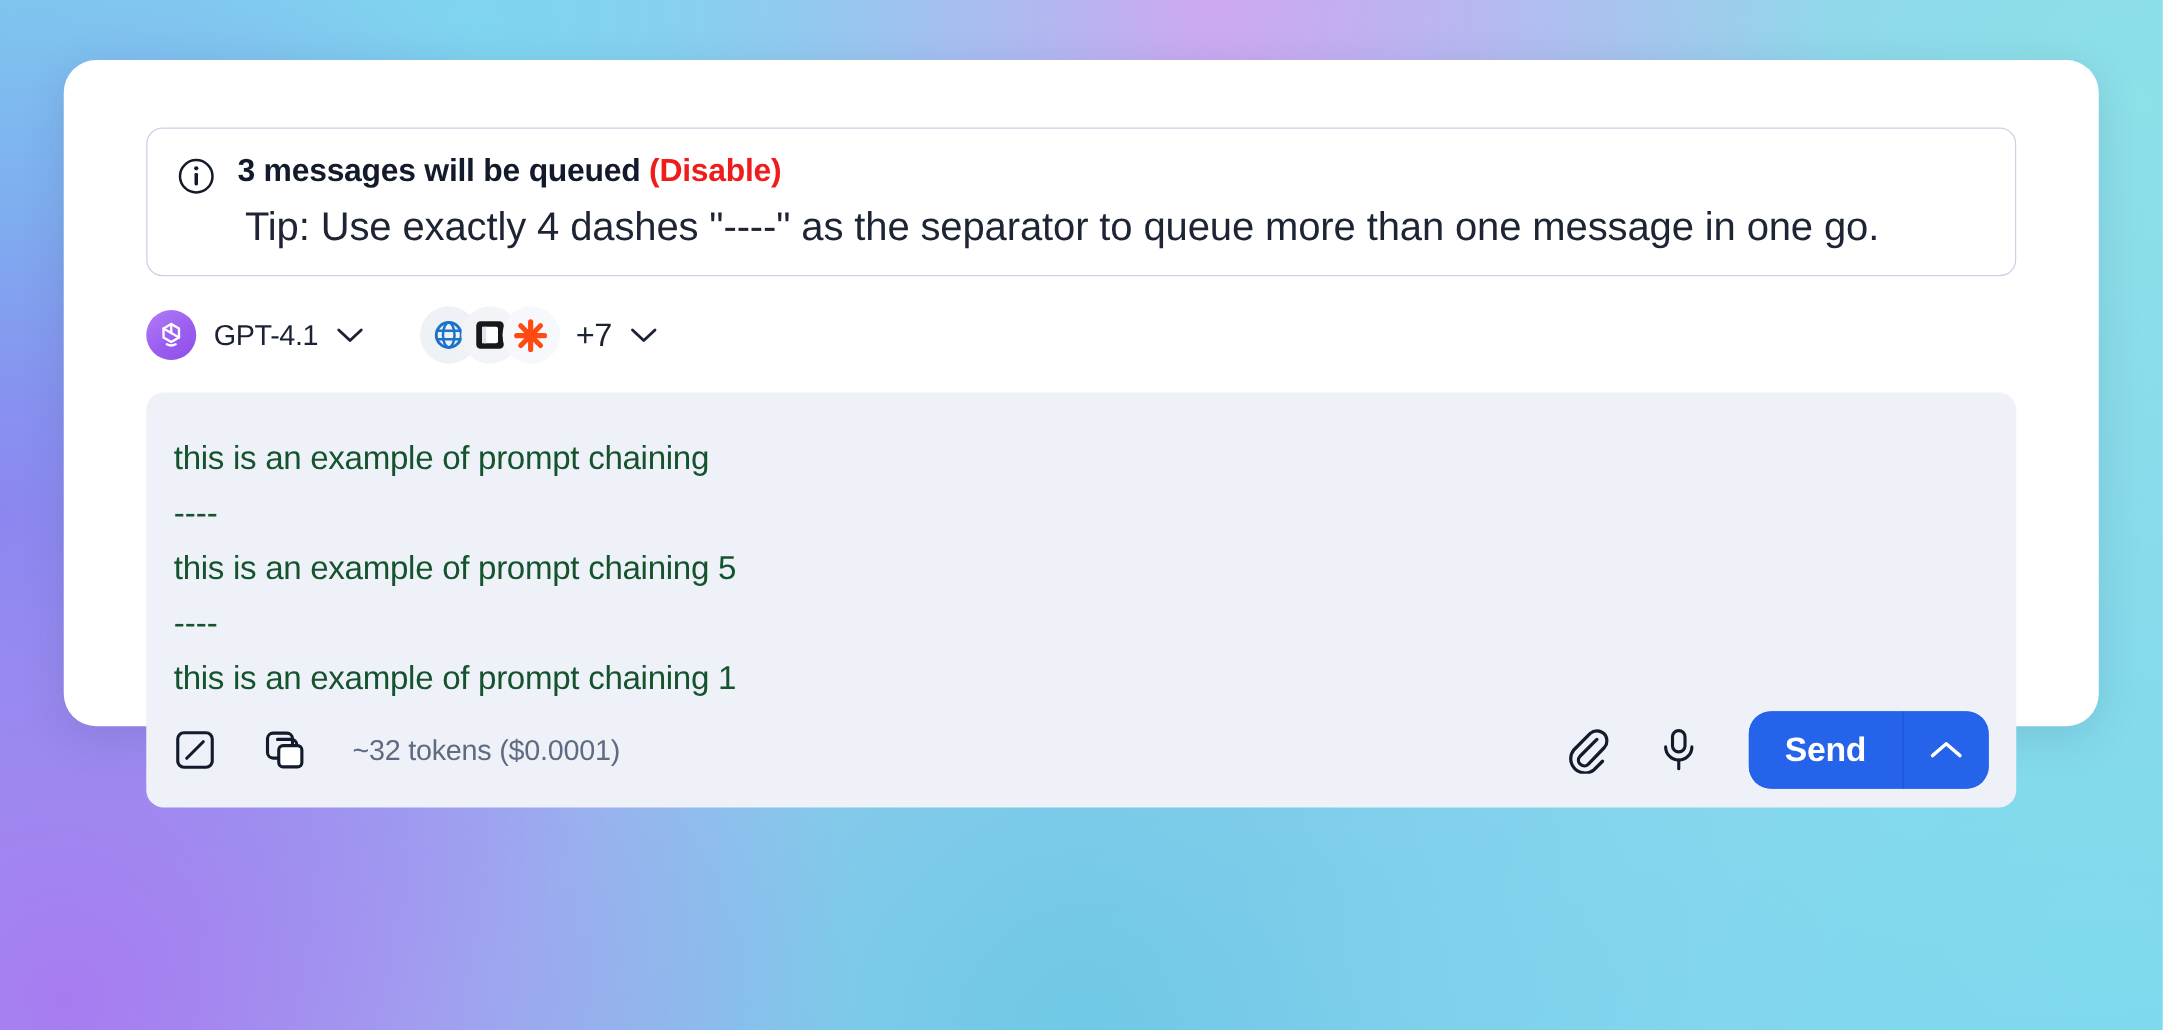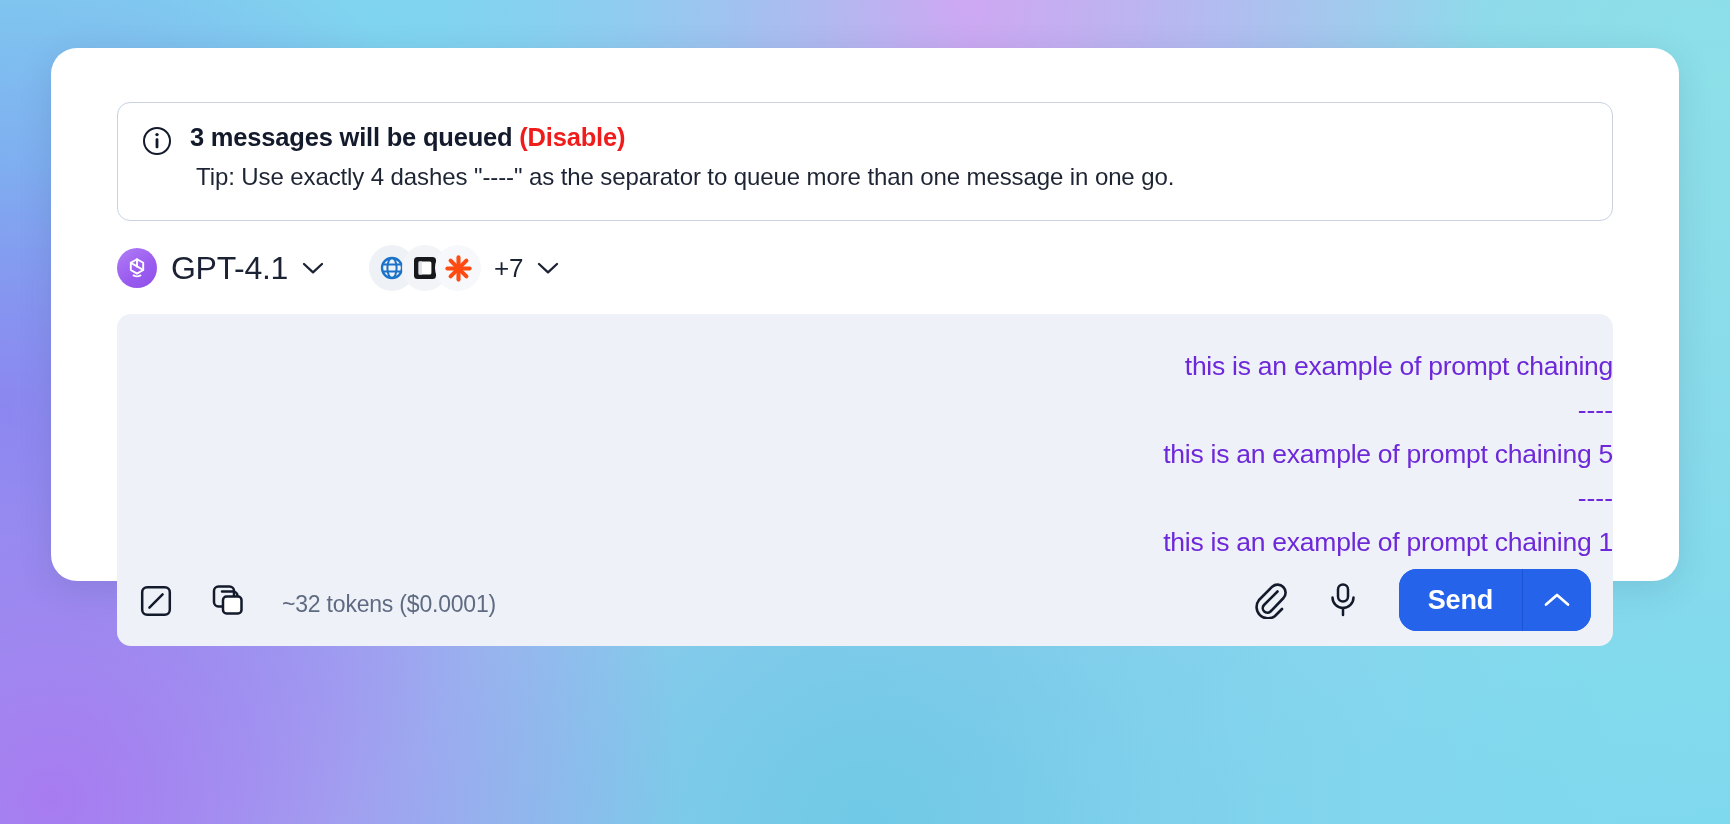--- a/index.html
+++ b/index.html
@@ -65,21 +65,21 @@
     letter-spacing: -0.2px;
     white-space: nowrap;
   }
   .banner-title .disable {
     color: #f01c1c;
     font-weight: bold;
   }
   .banner-tip {
     margin-top: 11px;
     margin-left: 6px;
-    font-size: 24px;
+    font-size: 32px;
     color: #1d2433;
     letter-spacing: -0.1px;
     white-space: nowrap;
   }
 
   
   .model-row {
     position: absolute;
     left: 66px;
     top: 194px;
@@ -97,21 +97,21 @@
     width: 40px;
     height: 40px;
     border-radius: 50%;
     background: linear-gradient(145deg, #b07ef5 0%, #9b5df0 55%, #8f4fe8 100%);
     display: flex;
     align-items: center;
     justify-content: center;
     flex: 0 0 40px;
   }
   .model-name {
-    font-size: 32px;
+    font-size: 23px;
     color: #1b2234;
     margin-left: 14px;
     letter-spacing: -0.3px;
     white-space: nowrap;
   }
   .chev { margin-left: 13px; display: flex; align-items: center; }
 
   .apps-chip {
     display: flex;
     align-items: center;
@@ -147,42 +147,41 @@
     width: 1496px;
     height: 332px;
     background: #eef1f7;
     border-radius: 14px;
   }
   .composer-text {
     padding: 30px 0 0 22px;
   }
   .ctext-line {
     font-size: 26.5px;
-    color: #6d28d9;
+    color: #14532d;
     line-height: 44px;
     letter-spacing: -0.25px;
     white-space: pre;
-    text-align: right;
   }
   .ctext-line.sep {
     font-size: 26.5px;
     letter-spacing: 0px;
   }
 
   .composer-toolbar {
     position: absolute;
     left: 0;
     bottom: 0;
     width: 100%;
     height: 92px;
     display: flex;
     align-items: center;
     padding: 0 22px;
   }
-  .tool-left { display: flex; align-items: flex-end; }
+  .tool-left { display: flex; align-items: center; }
   .tool-icon {
     display: flex;
     align-items: center;
     justify-content: center;
     cursor: pointer;
   }
   .tool-icon.sq { width: 34px; height: 34px; }
   .tool-icon.layers { width: 38px; height: 36px; margin-left: 37px; }
   .token-text {
     font-size: 23px;

